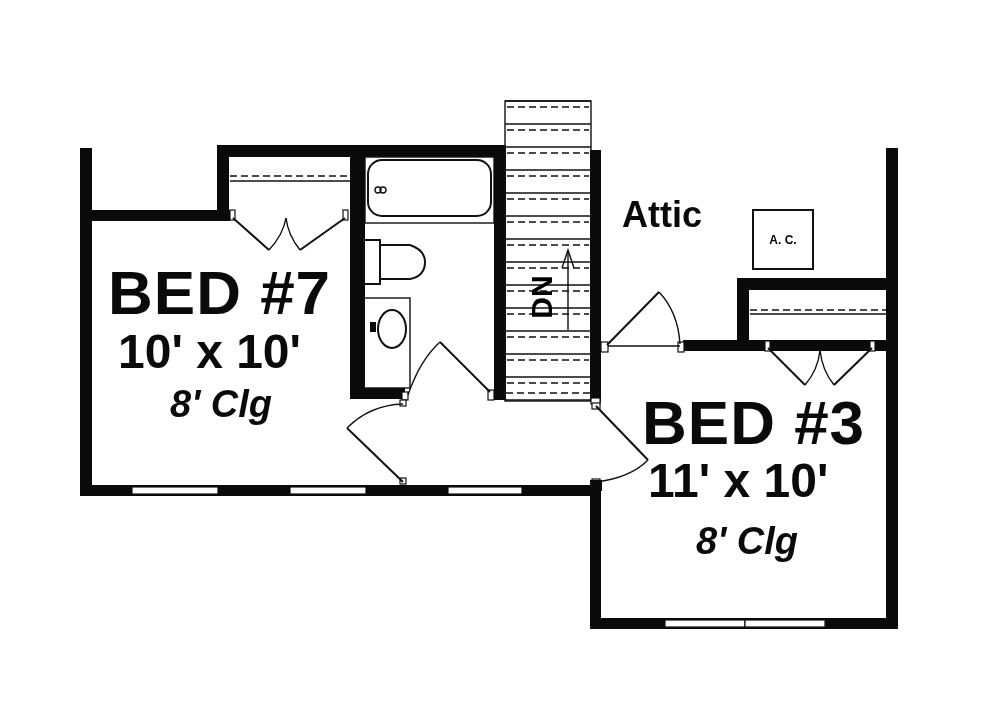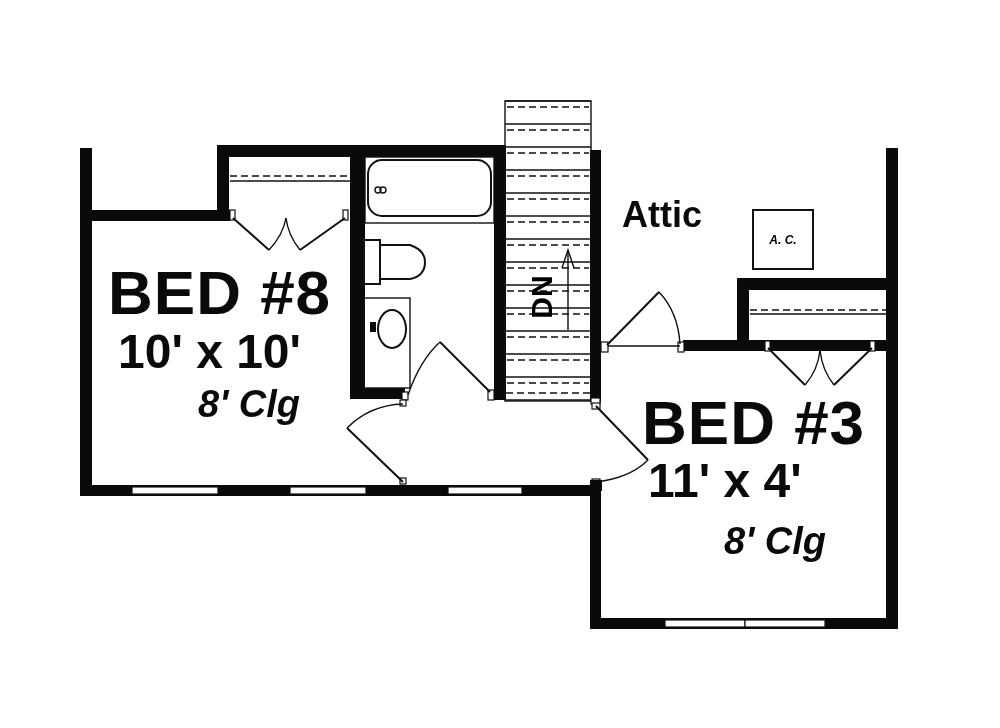--- a/index.html
+++ b/index.html
@@ -7,21 +7,21 @@
   #plan { position:absolute; left:0; top:0; width:1000px; height:728px; }
   .wall { fill:#0a0a0a; }
   .thin { fill:none; stroke:#111; stroke-width:1.4; }
   .thin2 { fill:none; stroke:#111; stroke-width:2; }
   .dash { fill:none; stroke:#111; stroke-width:1.6; stroke-dasharray:7 4; }
   .win { fill:#ffffff; stroke:#111; stroke-width:1.2; }
   .jamb { fill:#fff; stroke:#111; stroke-width:1.2; }
   .label { position:absolute; color:#0a0a0a; white-space:nowrap; line-height:1;font-weight:bold; }
   .room-name { font-family:"Liberation Sans", sans-serif; font-weight:bold; font-size:62px; letter-spacing:1px; }
   .room-size { font-family:"Liberation Sans", sans-serif; font-size:48px; }
-  .room-clg { font-family:"Liberation Sans", sans-serif; font-style:italic; font-size:38px;margin-left:28px; }
+  .room-clg { font-family:"Liberation Sans", sans-serif; font-style:italic; font-size:38px; }
   .attic { font-family:"Liberation Sans", sans-serif; font-size:36px; }
   .ac-box { position:absolute; border:2px solid #111; background:#fff; display:flex; align-items:center; justify-content:center; font-family:"Liberation Sans", sans-serif; font-weight:bold; font-size:12px; }
   .dn { position:absolute; font-family:"Liberation Sans", sans-serif; font-weight:bold; font-size:30px; transform:rotate(-90deg); transform-origin:center center; }
 </style>
 </head>
 <body>
 
 <svg id="plan" viewBox="0 0 1000 728" xmlns="http://www.w3.org/2000/svg">
 
   <g>
@@ -162,27 +162,27 @@
 
   <g>
     <rect class="jamb" x="601" y="342" width="7" height="10"></rect>
     <rect class="jamb" x="678" y="342" width="6" height="10"></rect>
     <line class="thin" x1="608" y1="346" x2="680" y2="346"></line>
     <line class="thin2" x1="607" y1="345" x2="659" y2="292"></line>
     <path class="thin" d="M659 292 Q678 312 680 344"></path>
   </g>
 </svg>
 
-<div class="label room-name" style="left:108px; top:262px;">BED #8</div>
+<div class="label room-name" style="left:108px; top:262px;">BED #7</div>
 <div class="label room-size" style="left:118px; top:328px;">10' x 10'</div>
 <div class="label room-clg" style="left:170px; top:385px;">8' Clg</div>
 
 <div class="label room-name" style="left:642px; top:392px;">BED #3</div>
-<div class="label room-size" style="left:648px; top:457px;">11' x 4'</div>
+<div class="label room-size" style="left:648px; top:457px;">11' x 10'</div>
 <div class="label room-clg" style="left:696px; top:522px;">8' Clg</div>
 
 <div class="label attic" style="left:622px; top:197px;">Attic</div>
 
-<div class="ac-box" style="left:752px; top:209px; width:58px; height:57px;font-style:italic;">
+<div class="ac-box" style="left:752px; top:209px; width:58px; height:57px;">
   <span>A. C.</span>
 </div>
 
 <div class="dn" style="left:520px; top:280px;">DN</div>
 
 </body></html>

